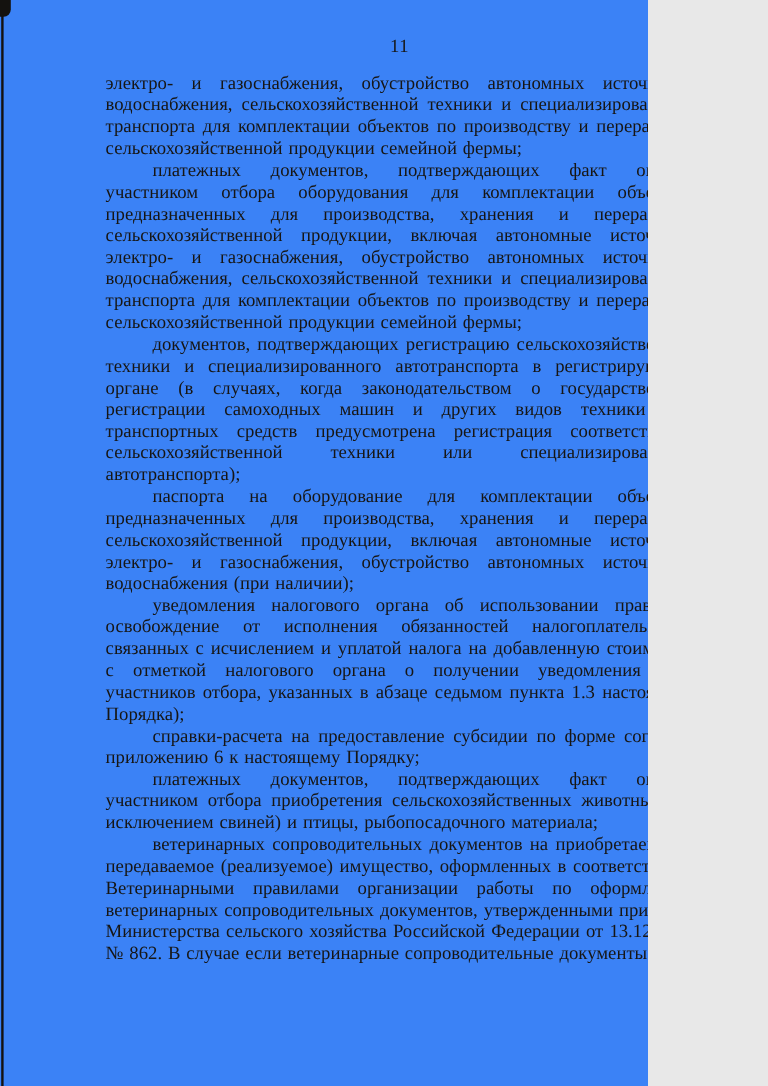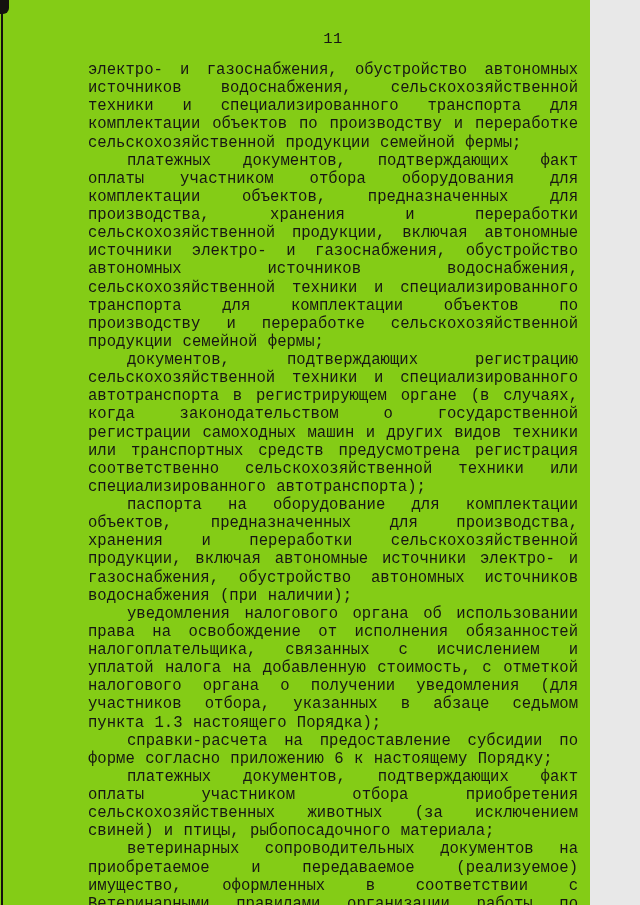--- a/index.html
+++ b/index.html
@@ -2,25 +2,25 @@
 <html><head>
 <meta charset="utf-8">
 <style>
   html, body {
     margin: 0;
     padding: 0;
     background: #e8e8e8;
   }
   .page {
     position: relative;
-    width: 590px;
+    width: 540px;
     height: 905px;
-    background: #84cc16;
+    background: #3b82f6;
     overflow: hidden;
-    font-family: Liberation Mono, monospace;
+    font-family: Liberation Serif, serif;
     color: #171614;
   }
   
   .scan-edge-line {
     position: absolute;
     left: 1px;
     top: 0;
     width: 2px;
     height: 905px;
     background: #14120f;

